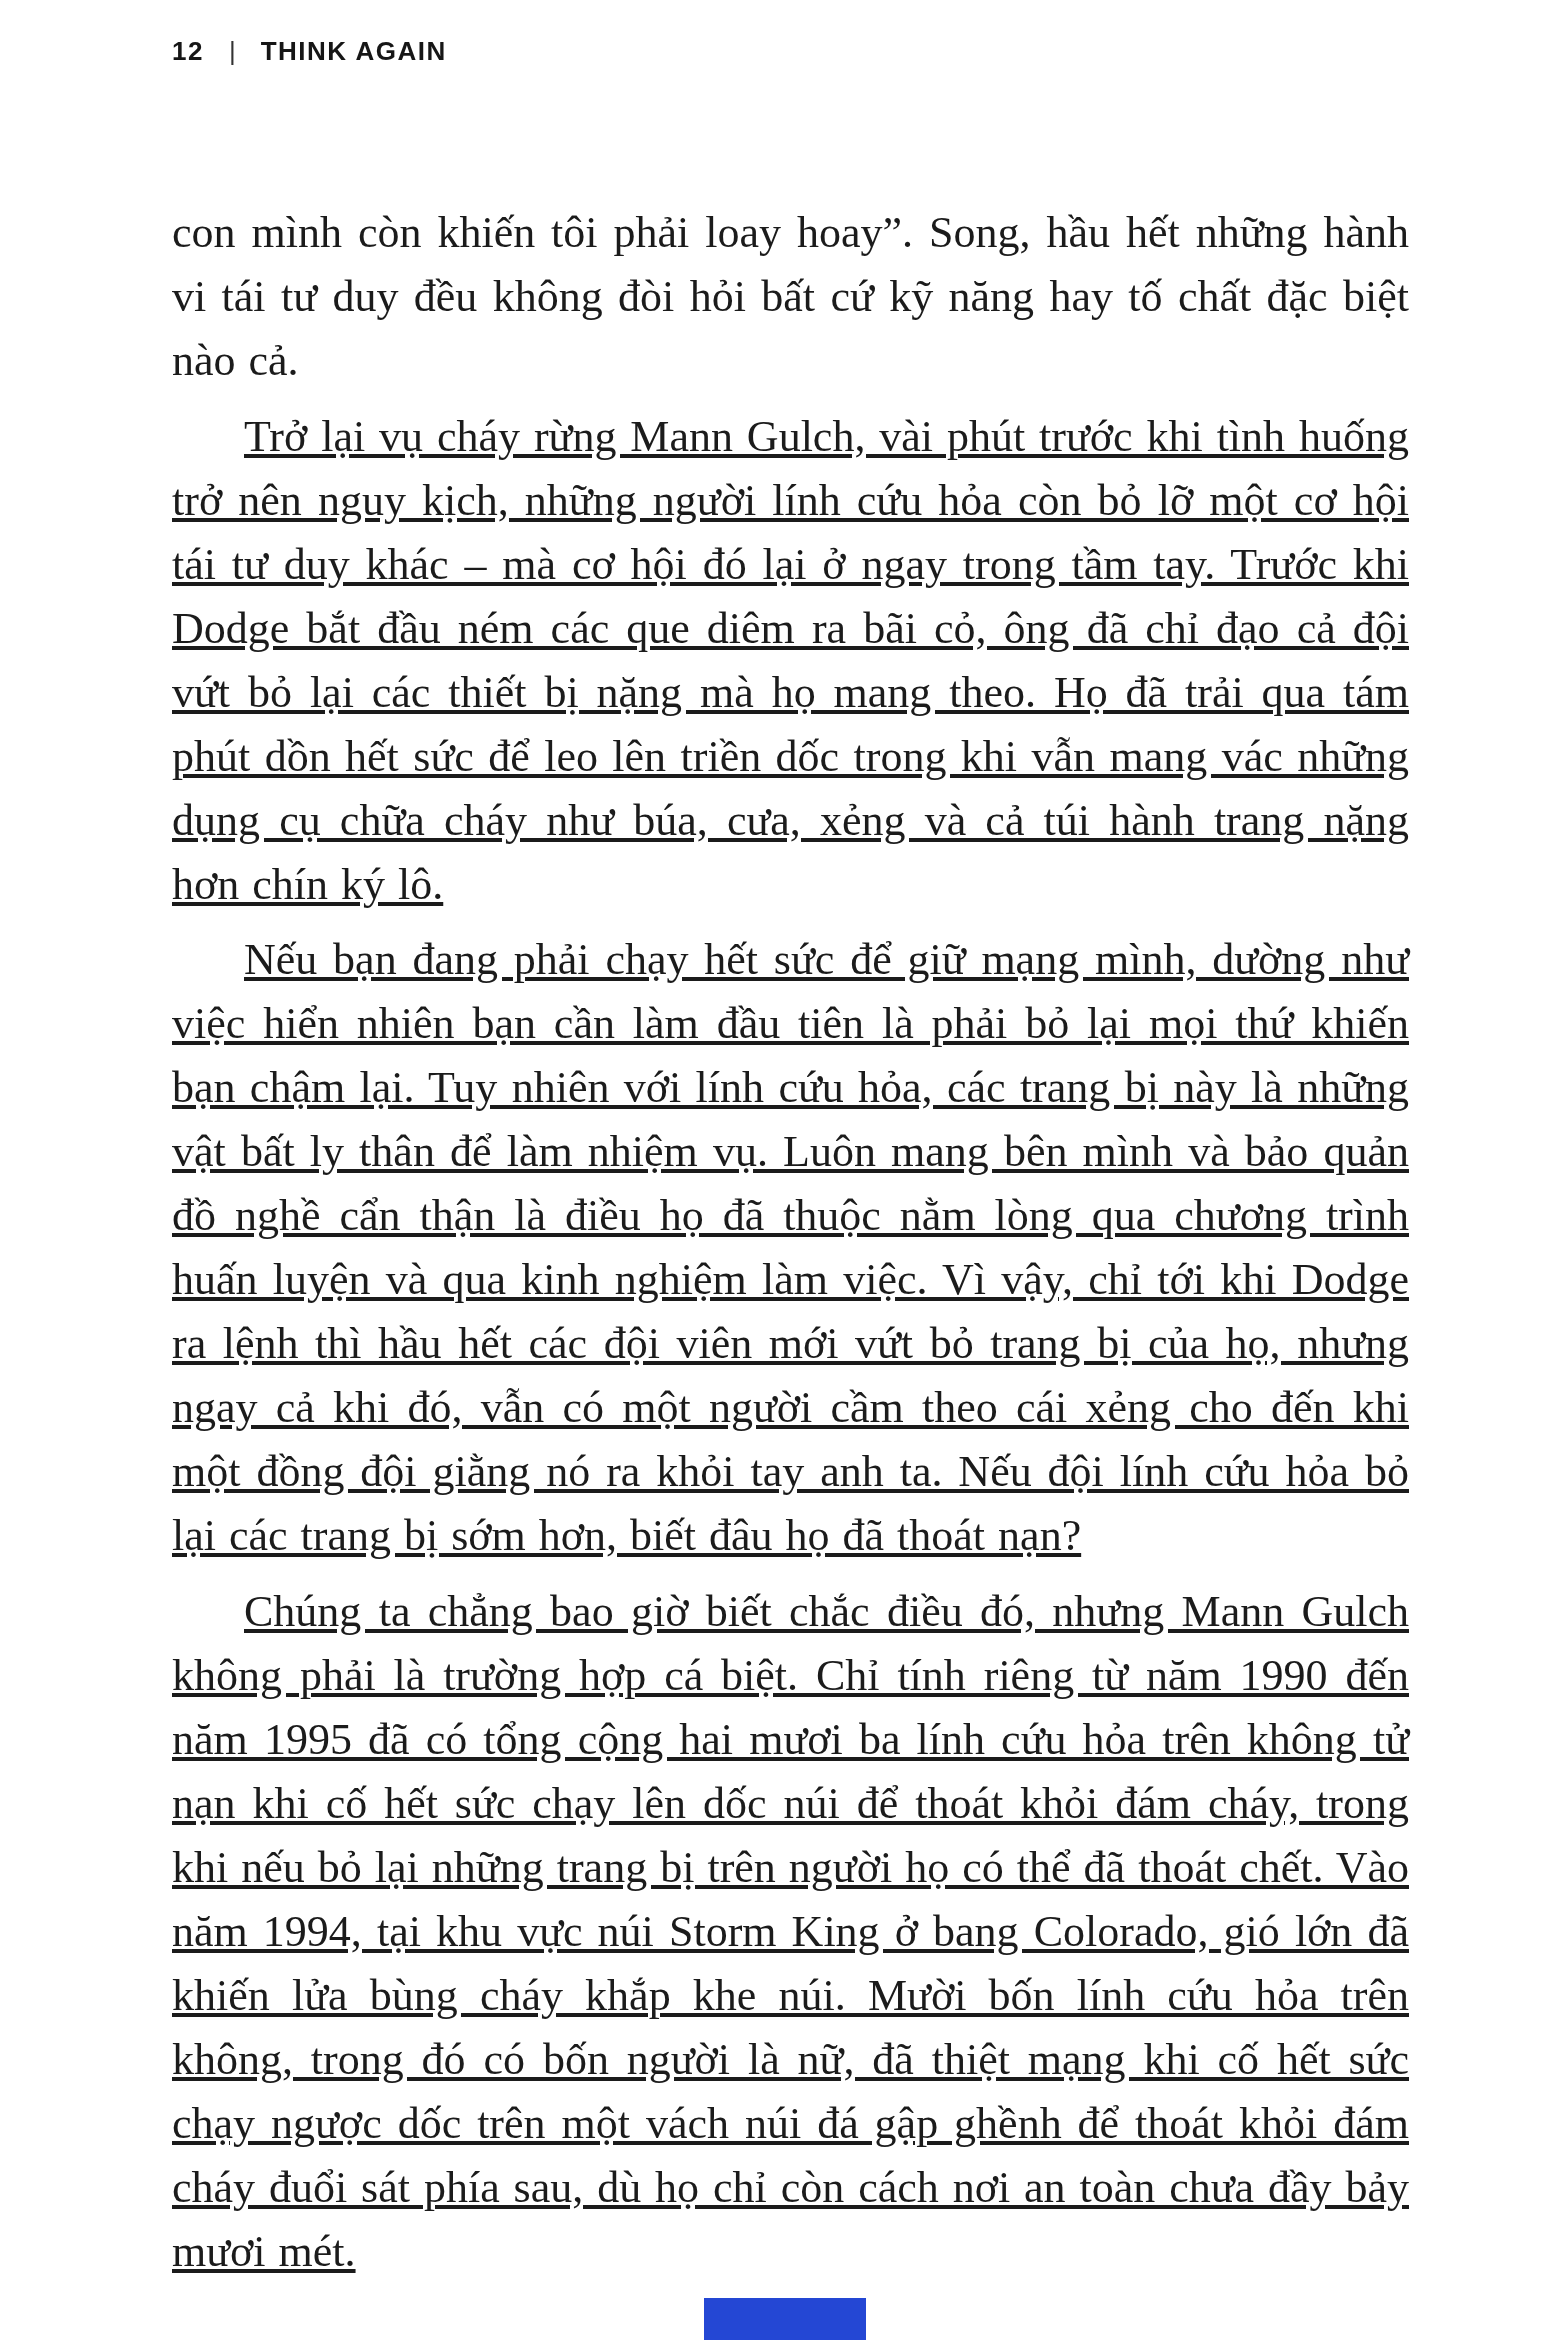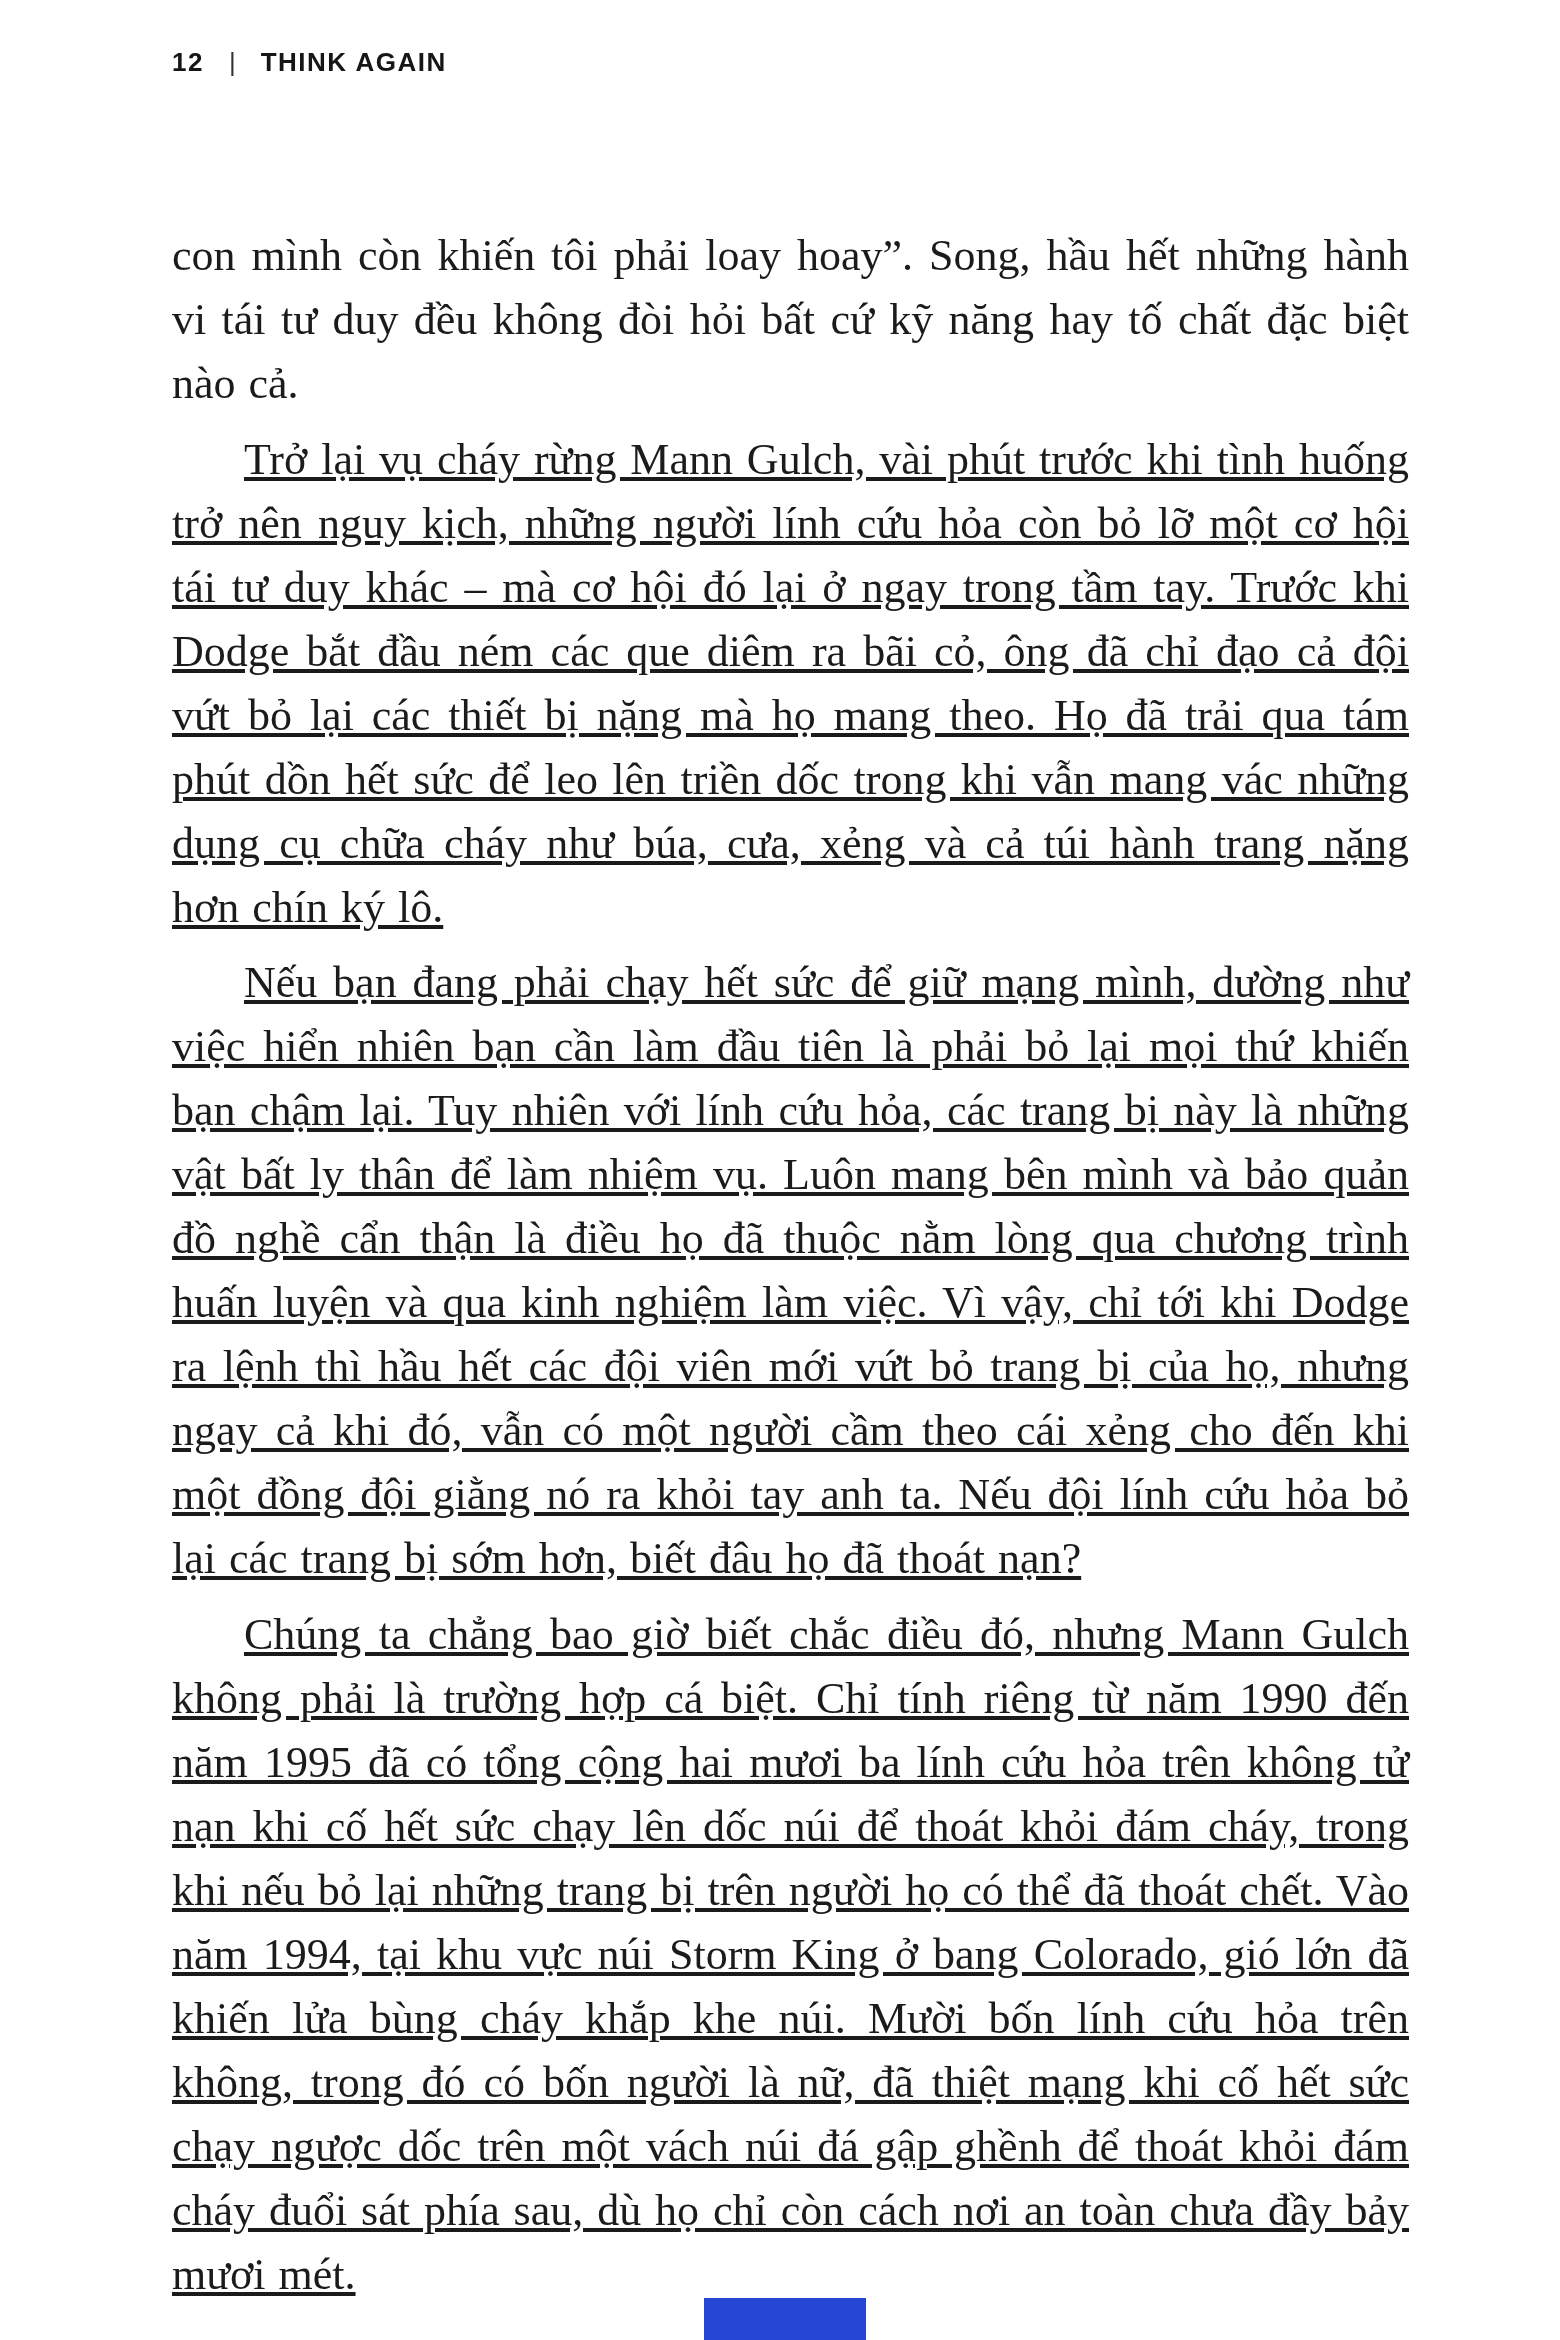--- a/index.html
+++ b/index.html
@@ -10,39 +10,39 @@
     width: 1560px;
     height: 2341px;
     background: #ffffff;
     position: relative;
     overflow: hidden;
     font-family: "Liberation Serif", "DejaVu Serif", serif;
     color: #1b1b1b;
   }
   .page-header {
     position: absolute;
-    top: 47px;
+    top: 36px;
     left: 172px;
     display: flex;
     align-items: baseline;
     gap: 25px;
     font-family: "Liberation Sans", "DejaVu Sans", sans-serif;
     font-weight: bold;
     font-size: 26px;
     letter-spacing: 1.5px;
     color: #161616;
   }
   .page-header .sep {
     font-weight: normal;
     color: #333333;
     letter-spacing: 0;
   }
   .page-body {
     position: absolute;
-    top: 224px;
+    top: 201px;
     left: 172px;
     width: 1237px;
     font-size: 44px;
     line-height: 64px;
     text-align: justify;
     word-spacing: 2px;
   }
   .page-body p {
     margin: 0 0 11.7px 0;
   }

